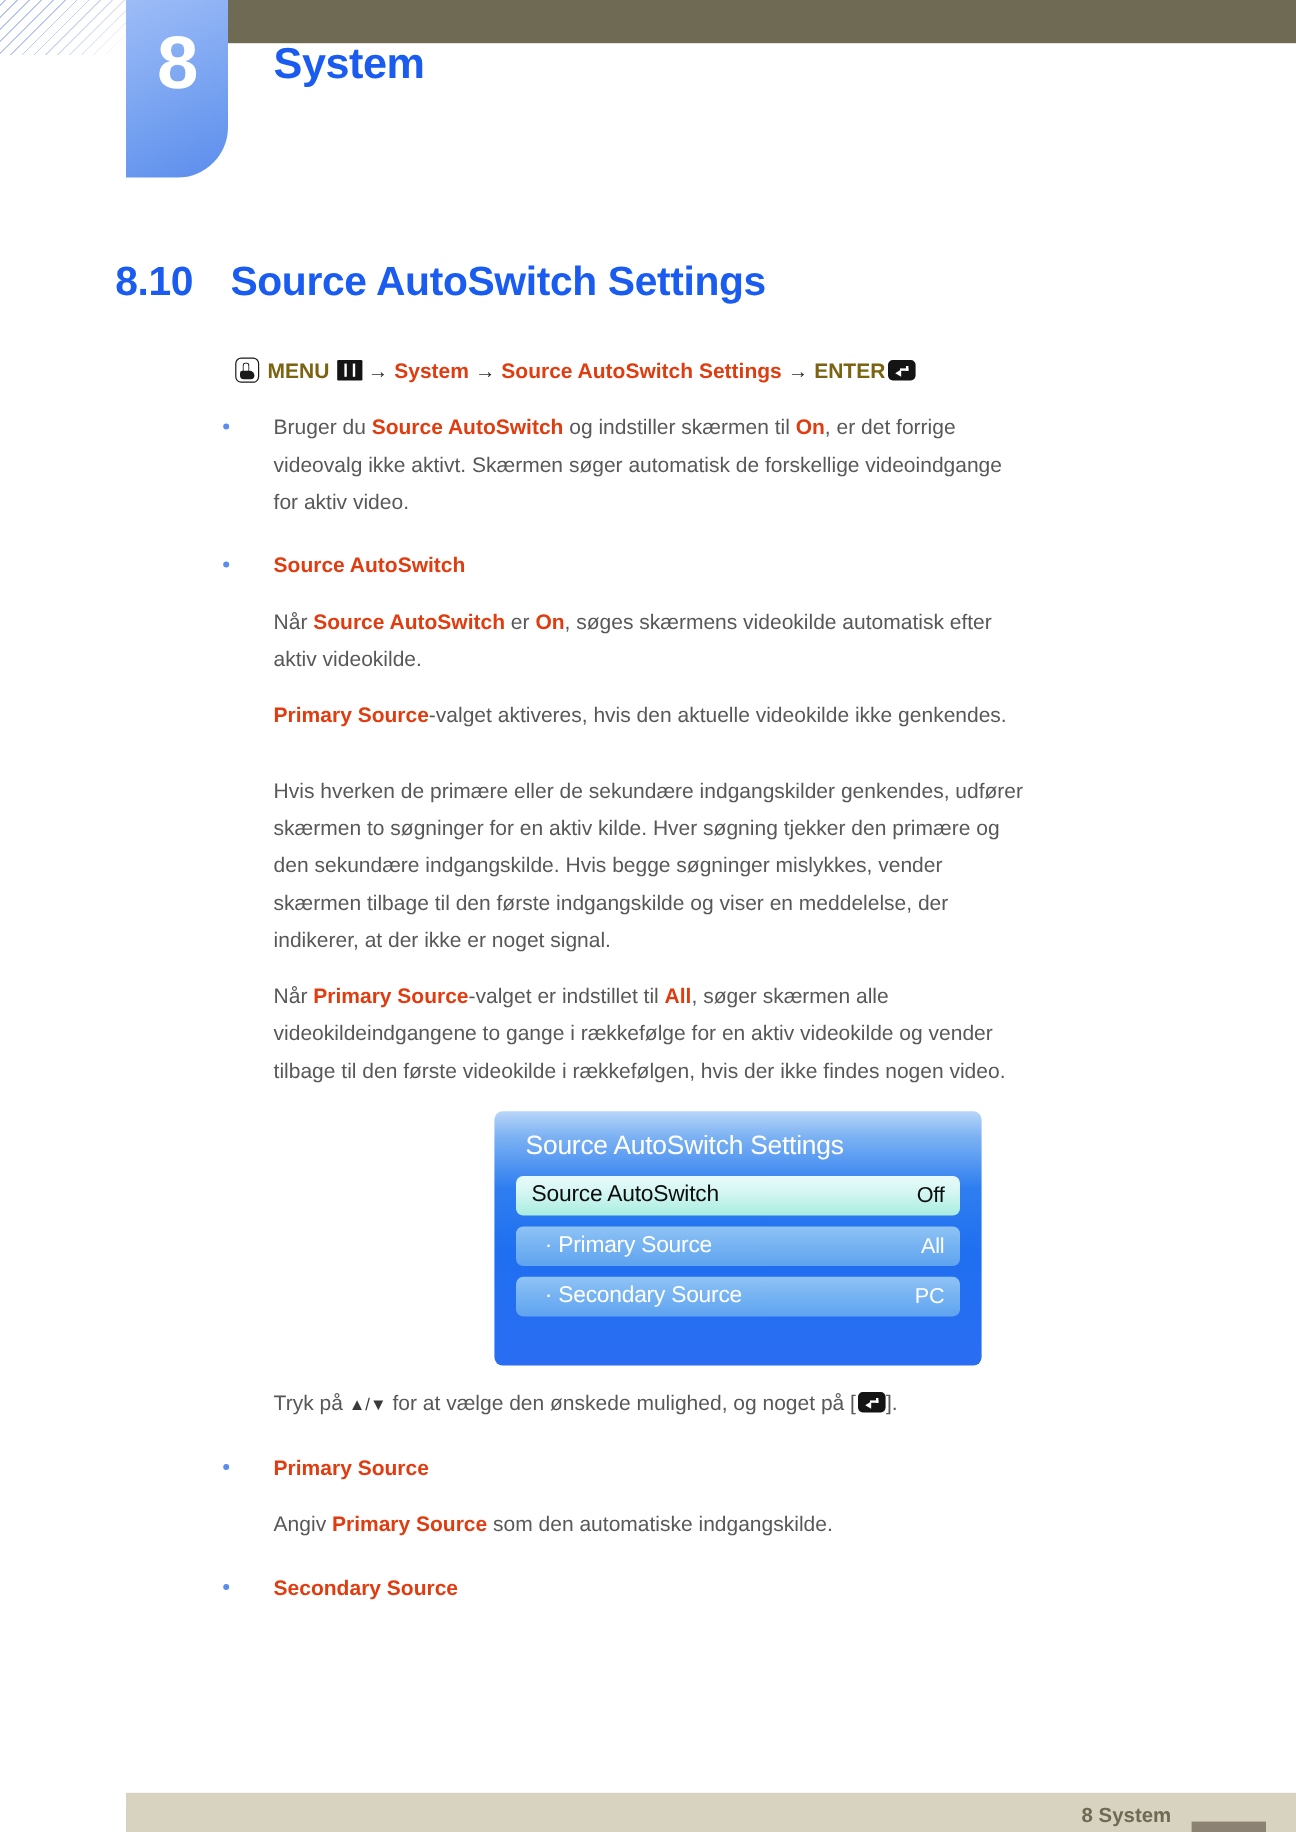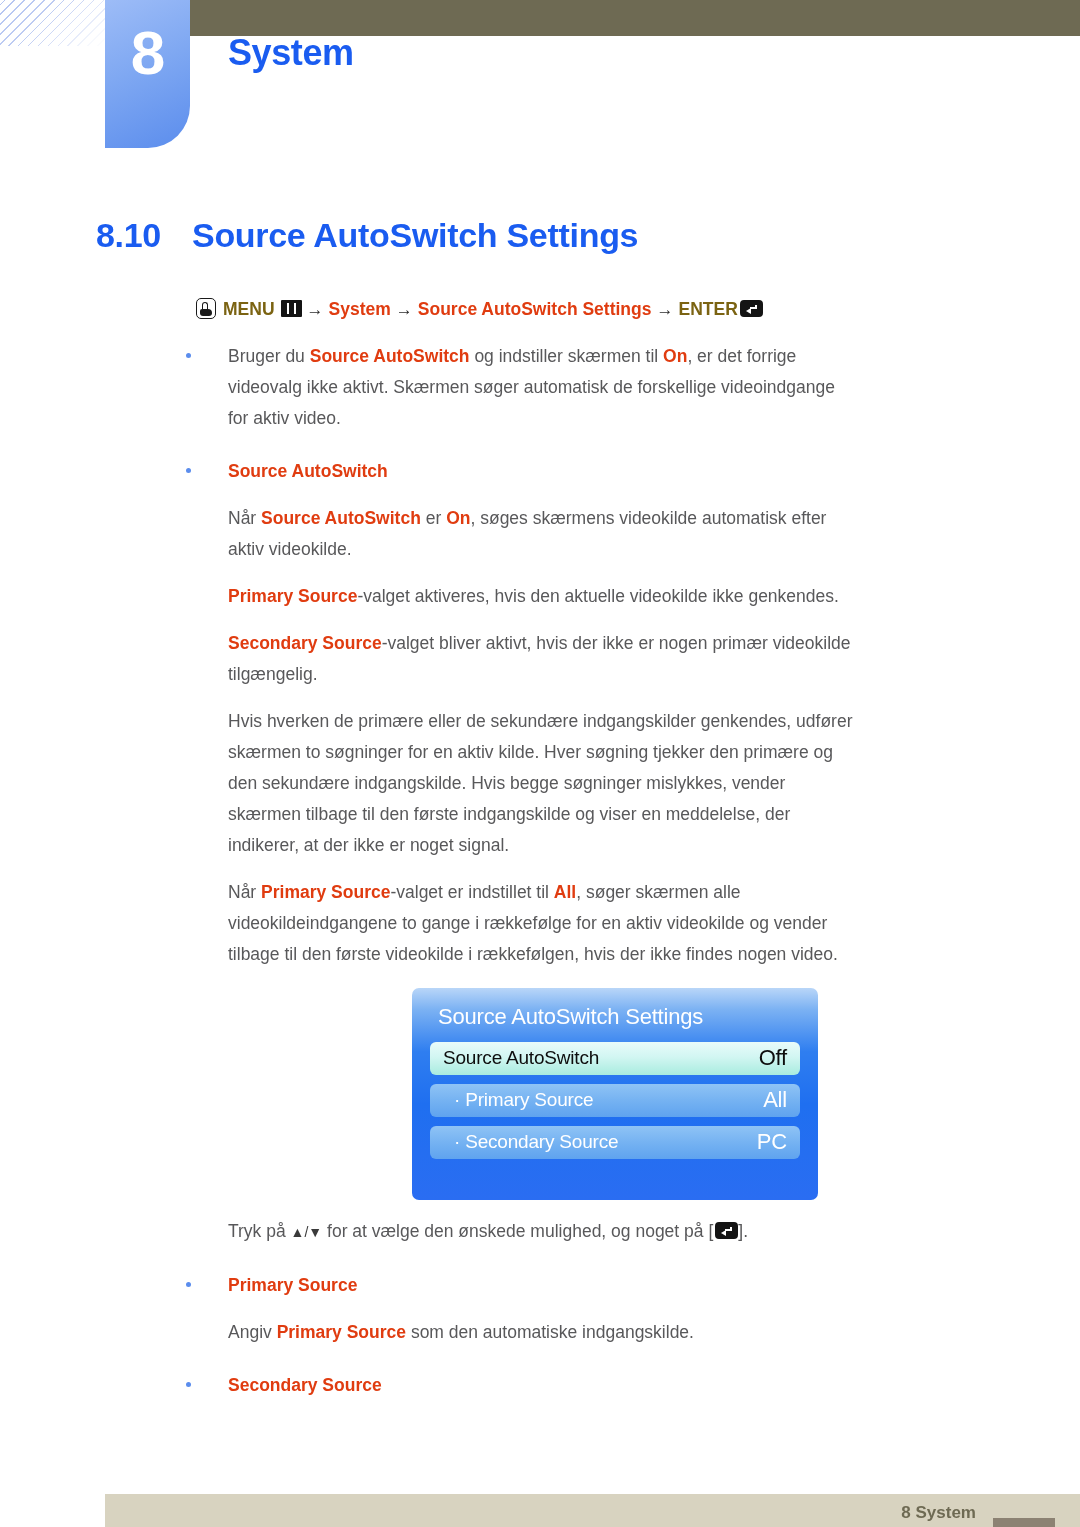--- a/index.html
+++ b/index.html
@@ -285,21 +285,21 @@
   }
   .osd-row.selected {
     background: linear-gradient(180deg, #e8fbfa 0%, #d2f6f2 45%, #a8ecdf 100%);
     color: #0d0d0d;
   }
   .osd-row.normal {
     background: linear-gradient(180deg, #8fc3f5 0%, #76b3f2 48%, #5fa3ef 100%);
     color: #ffffff;
     padding-left: 24px;
   }
-  .osd-row .val { font-size: 22px; }
+  .osd-row .val { font-size: 18px; }
 
   
   #footer-bar {
     position: absolute;
     left: 105px;
     right: 0;
     bottom: 0;
     height: 33px;
     background: #d8d3c0;
   }
@@ -363,21 +363,20 @@
   <div class="gap-sm"></div>
 
   <p class="para"><span>Når </span><span class="red-b">Source AutoSwitch</span><span> er </span><span class="red-b">On</span><span>, søges skærmens videokilde automatisk efter aktiv videokilde.</span></p>
 
   <div class="gap-sm"></div>
 
   <p class="para"><span class="red-b">Primary Source</span><span>-valget aktiveres, hvis den aktuelle videokilde ikke genkendes.</span></p>
 
   <div class="gap-sm"></div>
 
-  <p class="para"><span class="red-b">Secondary Source</span><span>-valget bliver aktivt, hvis der ikke er nogen primær videokilde tilgængelig.</span></p>
 
   <div class="gap-sm"></div>
 
   <p class="para">Hvis hverken de primære eller de sekundære indgangskilder genkendes, udfører skærmen to søgninger for en aktiv kilde. Hver søgning tjekker den primære og den sekundære indgangskilde. Hvis begge søgninger mislykkes, vender skærmen tilbage til den første indgangskilde og viser en meddelelse, der indikerer, at der ikke er noget signal.</p>
 
   <div class="gap-sm"></div>
 
   <p class="para"><span>Når </span><span class="red-b">Primary Source</span><span>-valget er indstillet til </span><span class="red-b">All</span><span>, søger skærmen alle videokildeindgangene to gange i rækkefølge for en aktiv videokilde og vender tilbage til den første videokilde i rækkefølgen, hvis der ikke findes nogen video.</span></p>
 
   <div id="osd-wrap">

